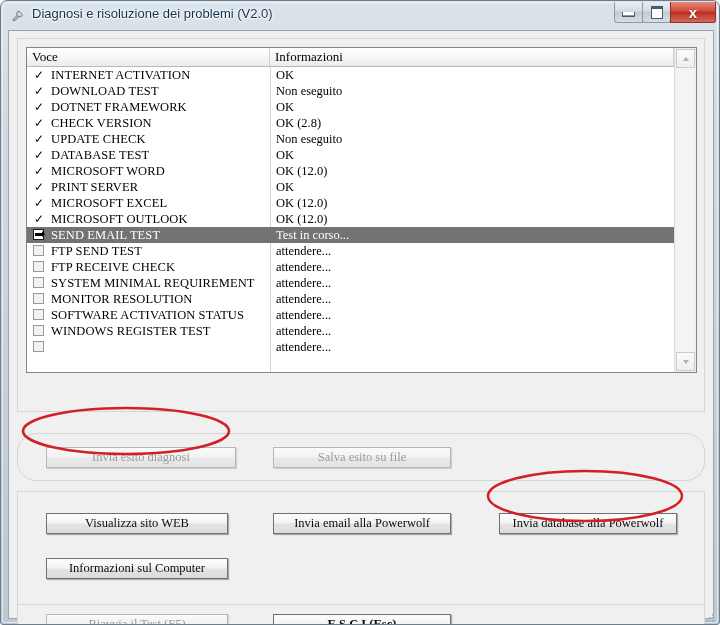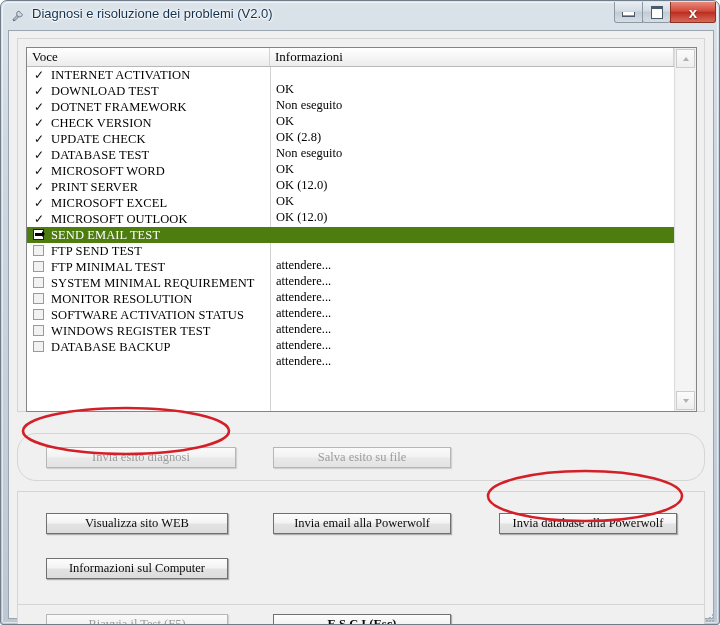--- a/index.html
+++ b/index.html
@@ -125,21 +125,21 @@
     background: #f0f0f0;
   }
 
   
   .panel-list { left: 8px; top: 7px; width: 688px; height: 374px; }
 
   .listview {
     position: absolute;
     left: 8px; top: 8px;
     width: 671px;
-    height: 365px;
+    height: 326px;
     box-sizing: border-box;
     background: #ffffff;
     border: 1px solid #848484;
     overflow: hidden;
   }
   .lv-header {
     position: relative;
     height: 18px;
     background: linear-gradient(to bottom, #ffffff 0%, #f6f6f6 50%, #ececec 100%);
     border-bottom: 1px solid #b8b8b8;
@@ -173,21 +173,21 @@
     width: 1px;
     bottom: 0;
     background: #d3d3d3;
   }
   .row {
     position: relative;
     height: 16px;
     line-height: 16px;
     white-space: nowrap;
   }
-  .row.selected { background: #4d7c0f; }
+  .row.selected { background: #737373; }
   .row.selected .cell-name,
   .row.selected .cell-info { color: #ffffff; }
 
   .row-box {
     position: absolute;
     left: 6px; top: 2px;
     width: 11px; height: 11px;
     box-sizing: border-box;
     border: 1px solid #9a9a9a;
     background: #f2f2f2;
@@ -221,21 +221,21 @@
   }
   .cell-name {
     position: absolute;
     left: 24px; top: 0;
     font-size: 12.5px;
     color: #000000;
     letter-spacing: 0.1px;
   }
   .cell-info {
     position: absolute;
-    left: 249px; top: 14px;
+    left: 249px; top: 0;
     font-size: 12.5px;
     color: #000000;
     text-align: center;
   }
 
   
   .vscroll {
     position: absolute;
     right: 0; top: 0;
     width: 22px;
@@ -413,21 +413,21 @@
               <span class="cell-name">SEND EMAIL TEST</span>
               <span class="cell-info">Test in corso...</span>
             </div>
             <div class="row">
               <span class="row-box"></span>
               <span class="cell-name">FTP SEND TEST</span>
               <span class="cell-info">attendere...</span>
             </div>
             <div class="row">
               <span class="row-box"></span>
-              <span class="cell-name">FTP MINIMAL TEST</span>
+              <span class="cell-name">FTP RECEIVE CHECK</span>
               <span class="cell-info">attendere...</span>
             </div>
             <div class="row">
               <span class="row-box"></span>
               <span class="cell-name">SYSTEM MINIMAL REQUIREMENT</span>
               <span class="cell-info">attendere...</span>
             </div>
             <div class="row">
               <span class="row-box"></span>
               <span class="cell-name">MONITOR RESOLUTION</span>
@@ -438,21 +438,20 @@
               <span class="cell-name">SOFTWARE ACTIVATION STATUS</span>
               <span class="cell-info">attendere...</span>
             </div>
             <div class="row">
               <span class="row-box"></span>
               <span class="cell-name">WINDOWS REGISTER TEST</span>
               <span class="cell-info">attendere...</span>
             </div>
             <div class="row">
               <span class="row-box"></span>
-              <span class="cell-name">DATABASE BACKUP</span>
               <span class="cell-info">attendere...</span>
             </div>
           </div>
 
         <div class="vscroll">
           <div class="sb-btn up">
             <span class="sb-tri-up"></span>
           </div>
           <div class="sb-track"></div>
           <div class="sb-btn down">

